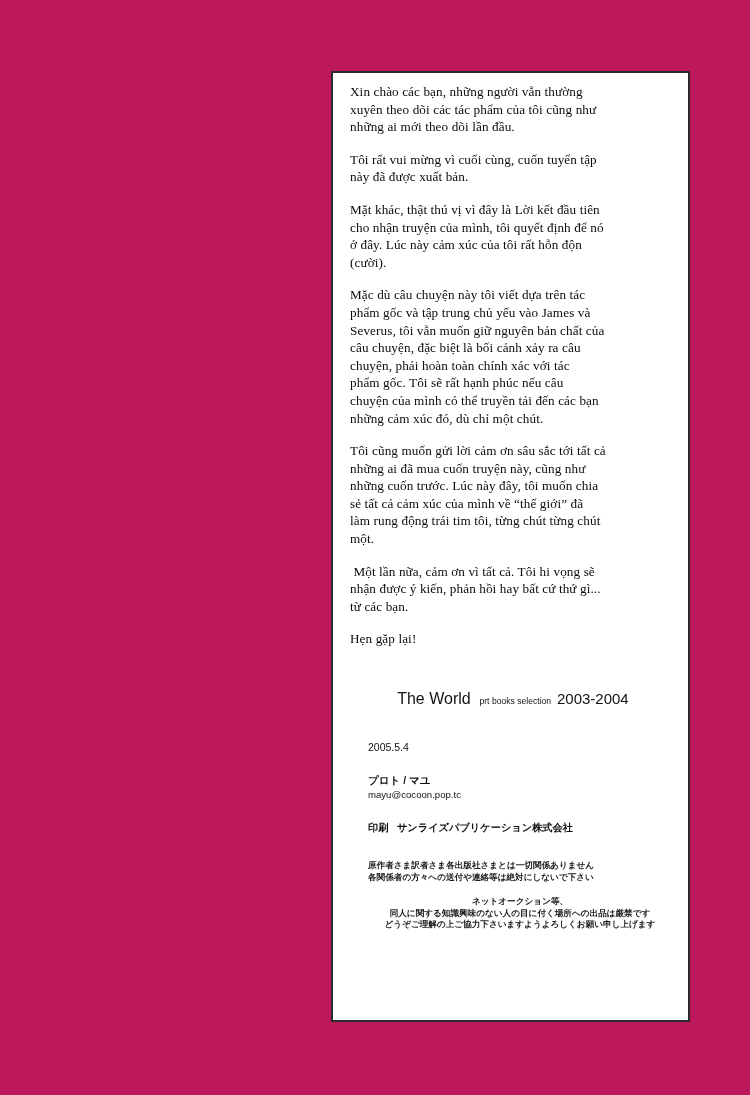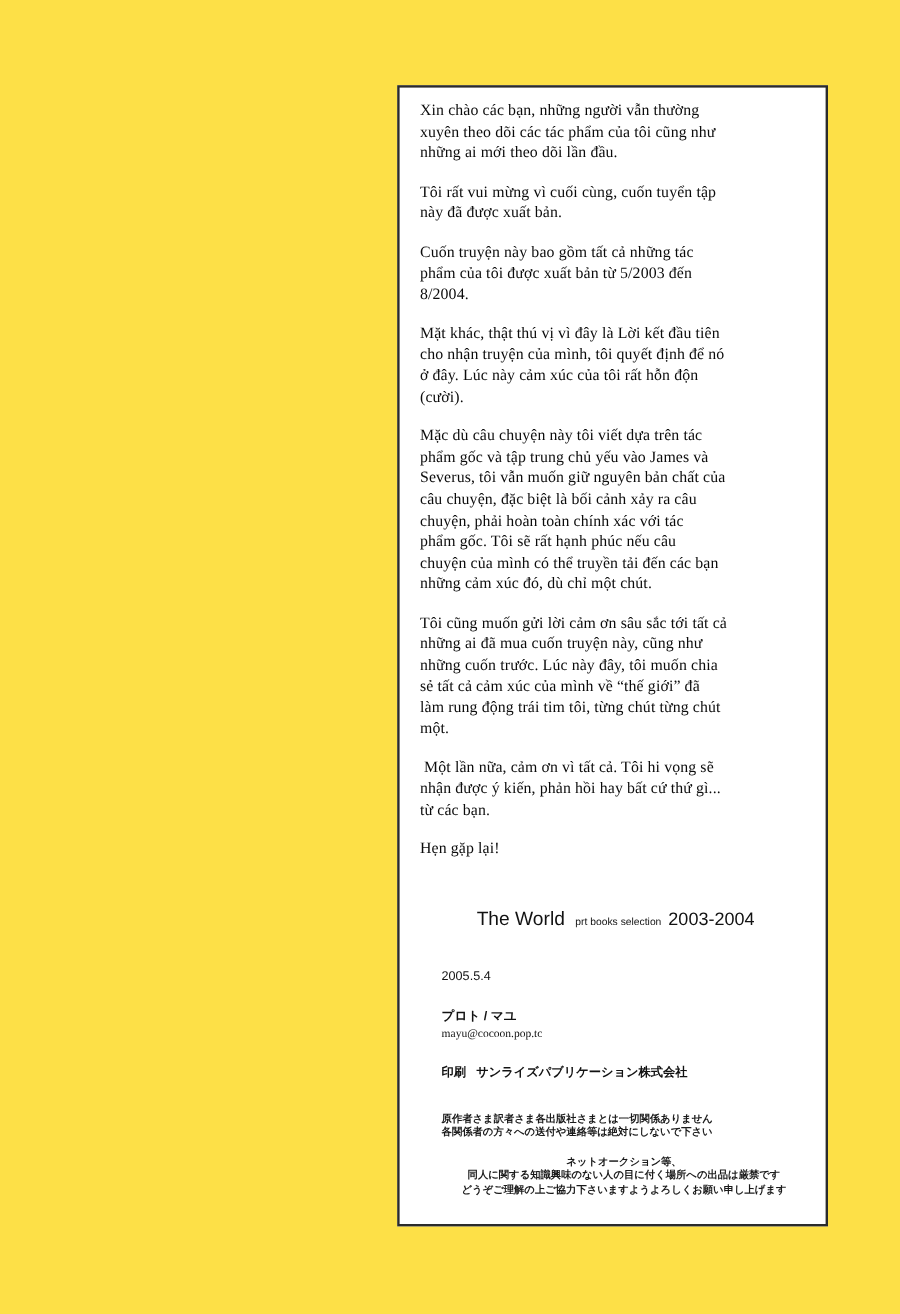--- a/index.html
+++ b/index.html
@@ -13,21 +13,21 @@
     position: relative;
     overflow: hidden;
     font-family: "Liberation Serif", "DejaVu Serif", serif;
   }
 
   #page {
     position: absolute;
     left: 0; top: 0;
     width: 750px;
     height: 1095px;
-    background: #fde047;
+    background: #be185d;
   }
 
   
   #panel {
     position: absolute;
     left: 331px;
     top: 71px;
     width: 359px;
     height: 951px;
     box-sizing: border-box;
@@ -80,21 +80,20 @@
   .colo-title .t-years { font-size: 15px; }
 
   .colo-credit {
     margin-bottom: 2px;
     font-weight: bold;
   }
   .colo-mail {
     font-size: 9.6px;
     line-height: 12px;
     margin-bottom: 20px;
-    font-family: Liberation Serif, serif;
   }
   .colo-print {
     font-size: 10.2px;
     line-height: 13px;
     margin-bottom: 26px;
     font-weight: bold;
   }
 
   
   .fineprint {
@@ -115,23 +114,20 @@
 
   <div id="panel">
     <div id="panel-inner">
 
       <div class="body-text">
         <p class="para">Xin chào các bạn, những người vẫn thường
 xuyên theo dõi các tác phẩm của tôi cũng như
 những ai mới theo dõi lần đầu.</p>
         <p class="para">Tôi rất vui mừng vì cuối cùng, cuốn tuyển tập
 này đã được xuất bản.</p>
-        <p class="para">Cuốn truyện này bao gồm tất cả những tác
-phẩm của tôi được xuất bản từ 5/2003 đến
-8/2004.</p>
         <p class="para">Mặt khác, thật thú vị vì đây là Lời kết đầu tiên
 cho nhận truyện của mình, tôi quyết định để nó
 ở đây. Lúc này cảm xúc của tôi rất hỗn độn
 (cười).</p>
         <p class="para">Mặc dù câu chuyện này tôi viết dựa trên tác
 phẩm gốc và tập trung chủ yếu vào James và
 Severus, tôi vẫn muốn giữ nguyên bản chất của
 câu chuyện, đặc biệt là bối cảnh xảy ra câu
 chuyện, phải hoàn toàn chính xác với tác
 phẩm gốc. Tôi sẽ rất hạnh phúc nếu câu

